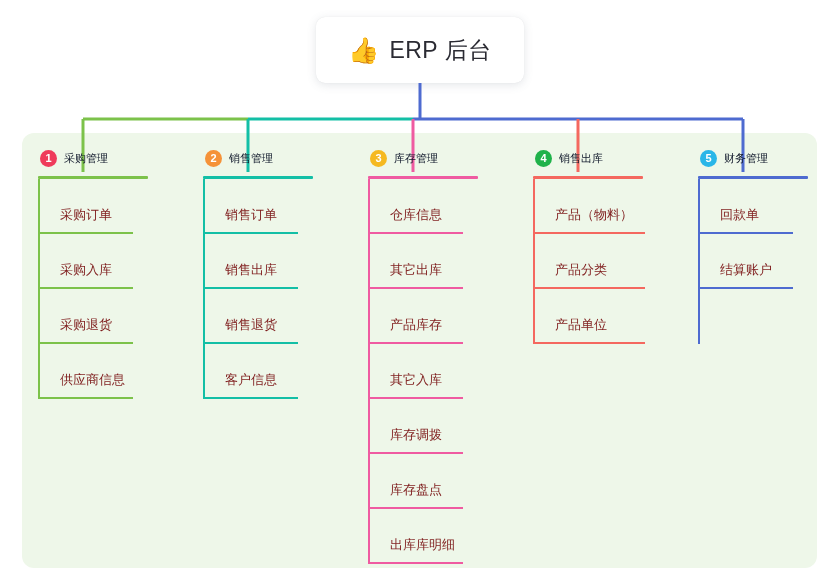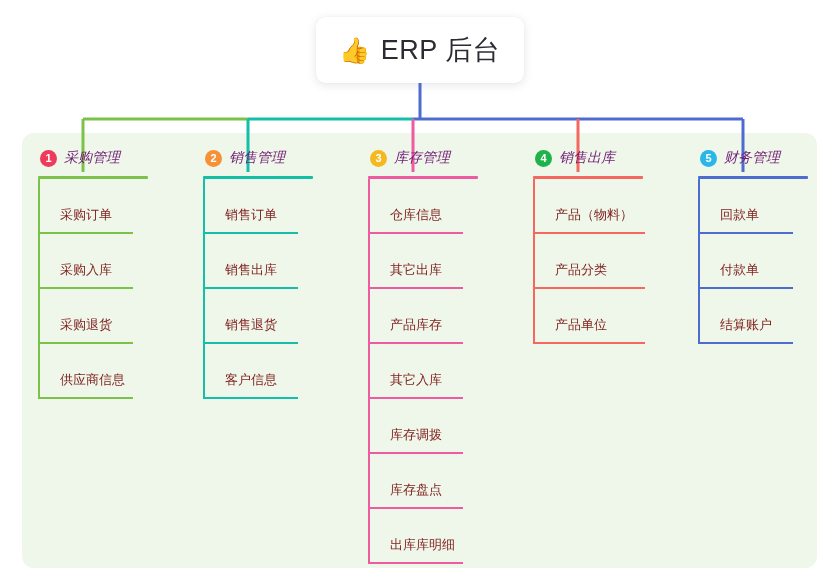--- a/index.html
+++ b/index.html
@@ -20,21 +20,21 @@
     width:208px;height:66px;
     background:#ffffff;
     border-radius:9px;
     box-shadow:0 2px 10px rgba(90,100,120,0.16), 0 0 1px rgba(0,0,0,0.10);
     display:flex;align-items:center;justify-content:center;
     box-sizing:border-box;
   }
   .root-inner{display:flex;align-items:center;gap:10px;}
   .root-emoji{font-size:25px;line-height:1;}
   .root-title{
-    font-size:27px;
+    font-size:23px;
     letter-spacing:0.5px;
     color:#2b2b33;
     white-space:nowrap;
   }
 
   
   .panel{
     position:absolute;
     left:22px;top:133px;
     width:795px;height:435px;
@@ -53,21 +53,21 @@
     padding-left:2px;
     white-space:nowrap;
   }
   .badge{
     width:17px;height:17px;border-radius:50%;
     color:#ffffff;font-size:11px;line-height:17px;
     text-align:center;font-weight:bold;
     flex:0 0 auto;
     box-sizing:border-box;
   }
-  .head-label{font-size:14px;color:#701a75;font-style:italic;}
+  .head-label{font-size:11px;color:#0f172a;}
   .head-rule{height:3px;border-radius:1px;margin-top:5px;}
 
   .items{position:relative;margin-top:0;}
   .trunk{position:absolute;left:0;top:0;width:2px;}
   .item{
     position:relative;
     height:55px;
   }
   .item-label{
     position:absolute;
@@ -228,24 +228,20 @@
           <span class="head-label">财务管理</span>
         </div>
         <div class="head-rule" style="background: rgb(78, 107, 208); width: 110px;"></div>
         <div class="items">
           <div class="trunk" style="background: rgb(78, 107, 208); height: 165px;"></div>
           <div class="item">
             <span class="item-label">回款单</span>
             <div class="item-rule" style="background: rgb(78, 107, 208); width: 95px;"></div>
           </div>
           <div class="item">
-            <span class="item-label">付款单</span>
-            <div class="item-rule" style="background: rgb(78, 107, 208); width: 95px;"></div>
-          </div>
-          <div class="item">
             <span class="item-label">结算账户</span>
             <div class="item-rule" style="background: rgb(78, 107, 208); width: 95px;"></div>
           </div>
         </div>
       </div>
     </div>
 
 </div>
 
 </body></html>

